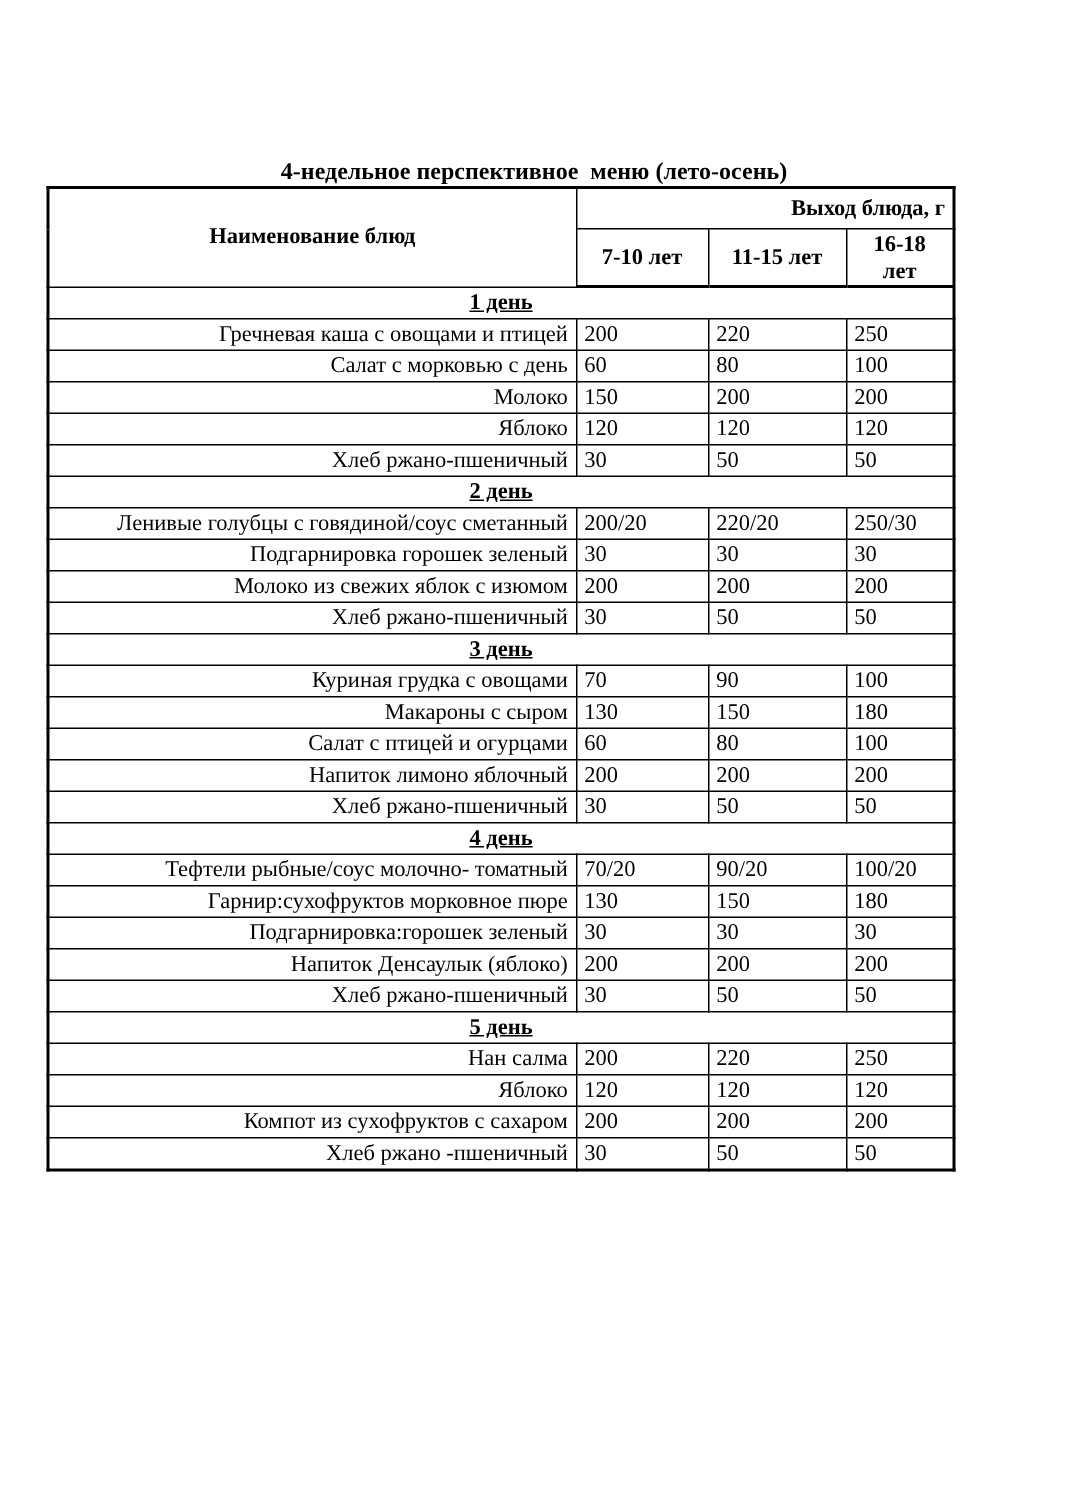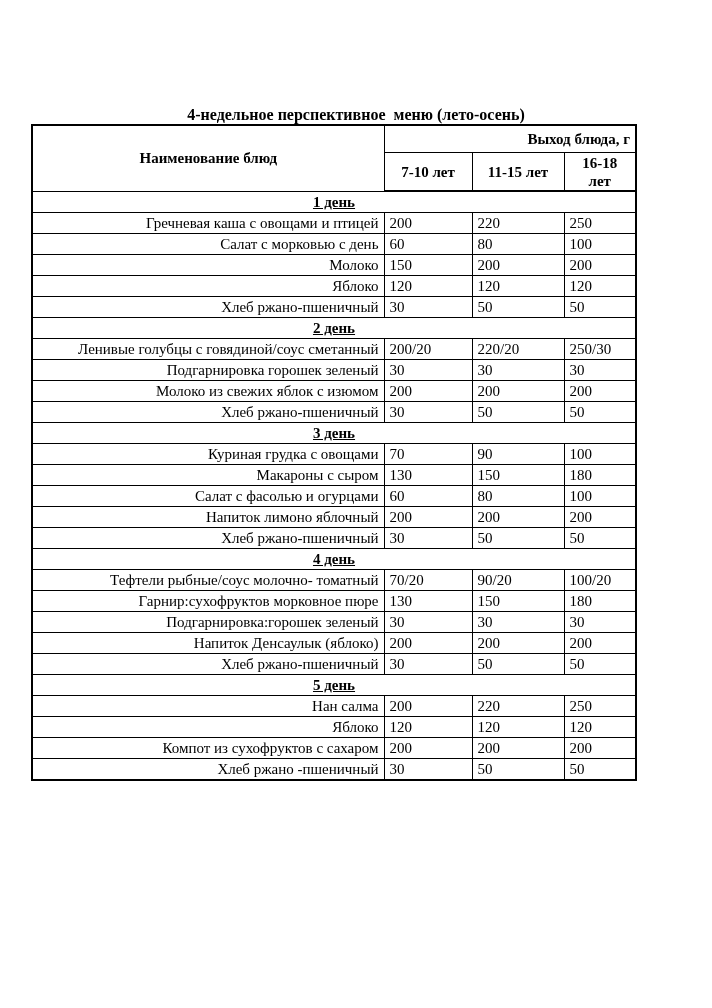--- a/index.html
+++ b/index.html
@@ -184,21 +184,21 @@
           <td class="val">90</td>
           <td class="val">100</td>
         </tr>
         <tr>
           <td class="dish">Макароны с сыром</td>
           <td class="val">130</td>
           <td class="val">150</td>
           <td class="val">180</td>
         </tr>
         <tr>
-          <td class="dish">Салат с фасолью и огурцами</td>
+          <td class="dish">Салат с птицей и огурцами</td>
           <td class="val">60</td>
           <td class="val">80</td>
           <td class="val">100</td>
         </tr>
         <tr>
           <td class="dish">Напиток лимоно яблочный</td>
           <td class="val">200</td>
           <td class="val">200</td>
           <td class="val">200</td>
         </tr>

